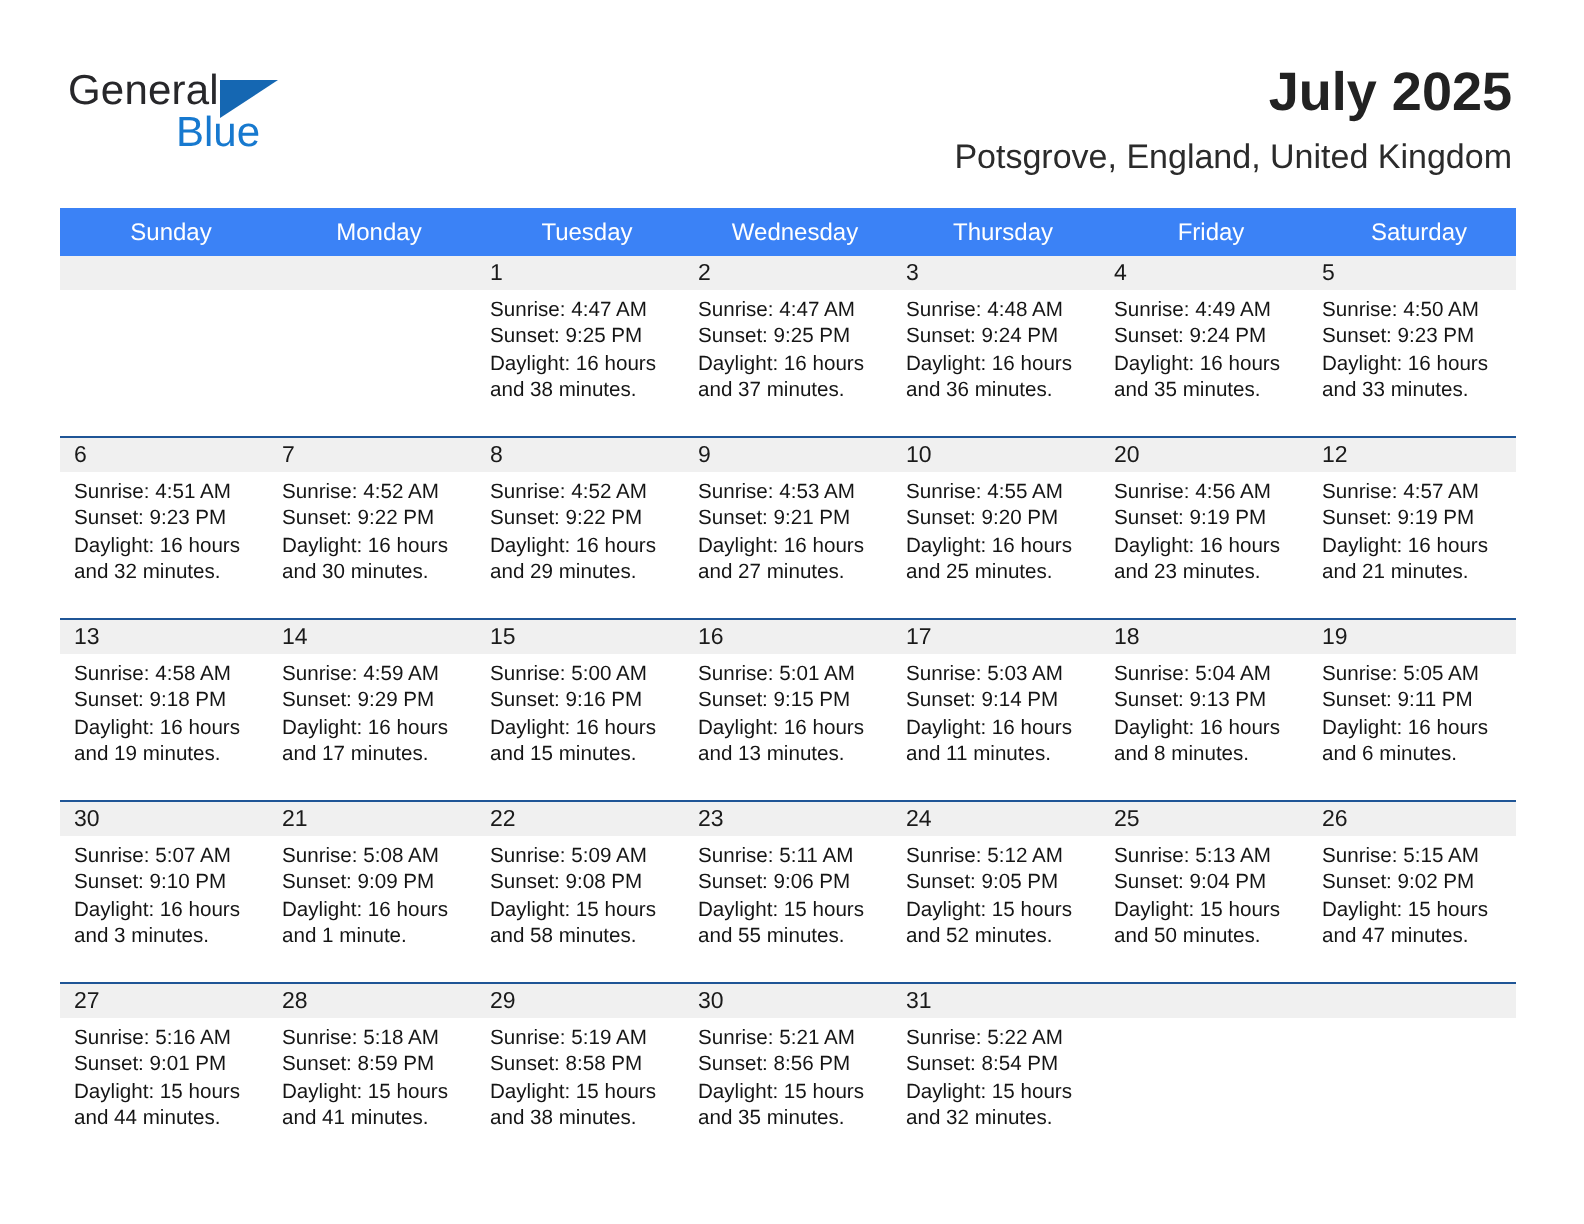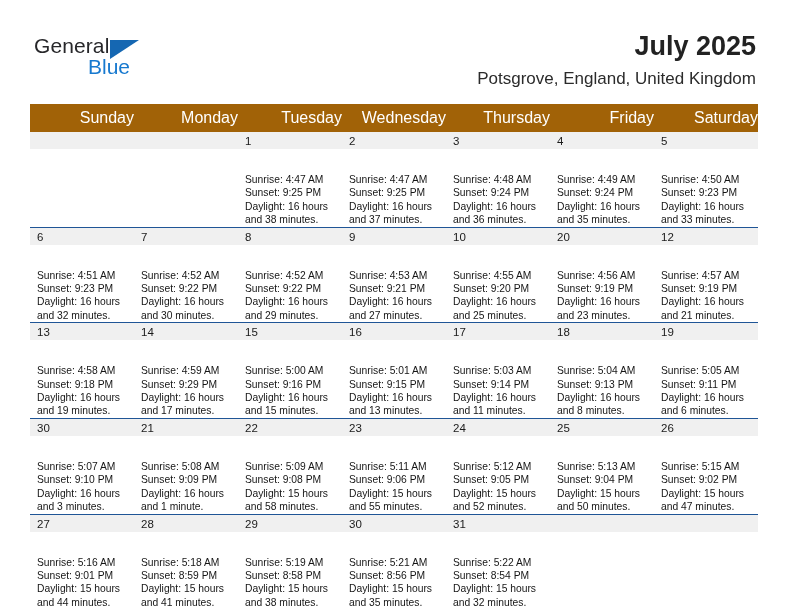--- a/index.html
+++ b/index.html
@@ -87,25 +87,25 @@
   
   .calendar {
     position: absolute;
     left: 30px;
     top: 104px;
     width: 728px;
     border-collapse: collapse;
     table-layout: fixed;
   }
   .calendar th {
-    background: #a16207;
+    background: #3b82f6;
     color: #ffffff;
-    font-size: 16px;
+    font-size: 12px;
     font-weight: normal;
-    text-align: right;
+    text-align: center;
     padding: 5px 0 5px 7px;
     height: 19px;
     box-sizing: border-box;
   }
   .calendar td {
     vertical-align: top;
     padding: 0;
     height: 90px;
     border-top: 1.6px solid #1f5596;
     background: #ffffff;
@@ -120,21 +120,20 @@
     padding: 3px 0 3px 7px;
     height: 17px;
     box-sizing: border-box;
     line-height: 12px;
   }
   .cell-info {
     padding: 4px 6px 0 7px;
     font-size: 10.3px;
     line-height: 13.4px;
     color: #151515;
-    margin-top: 20px;
   }
   .cell-info div {
     white-space: nowrap;
   }
 </style>
 </head>
 <body>
 
 <div class="page">
 

